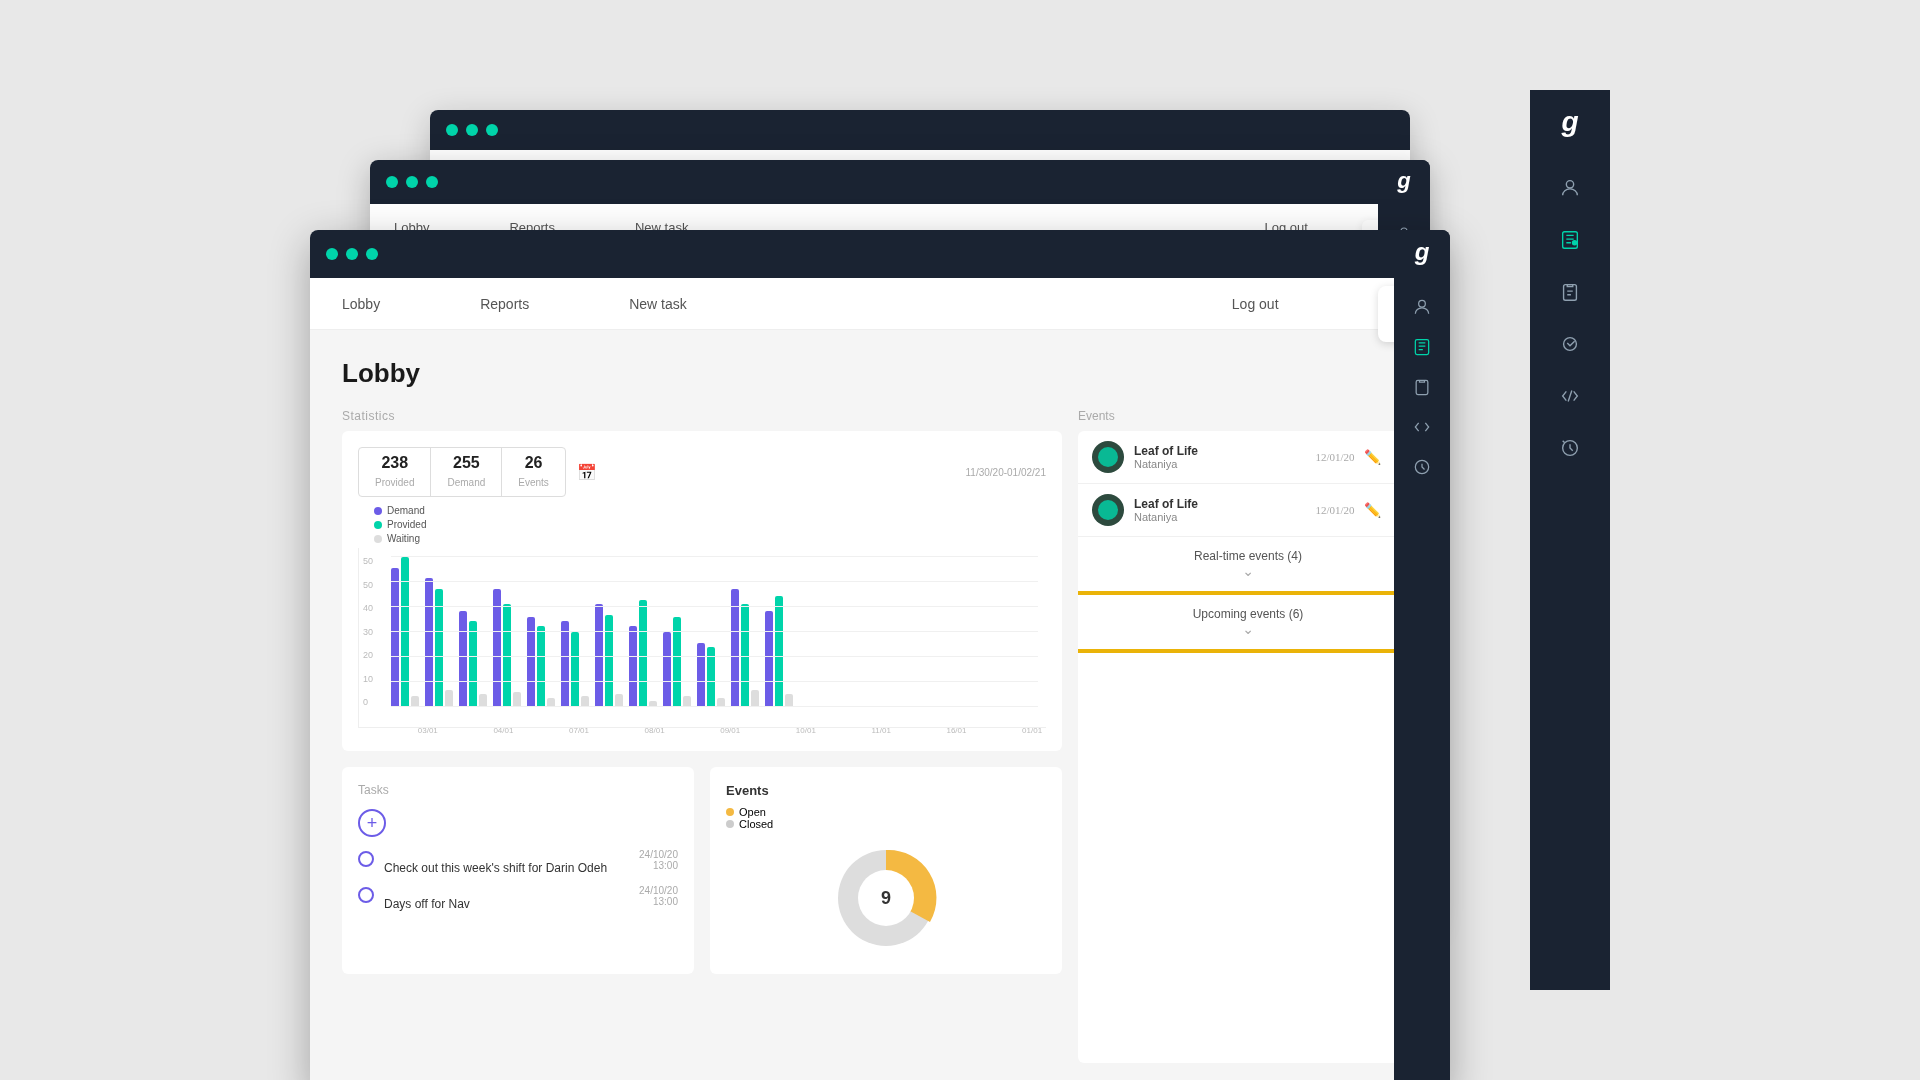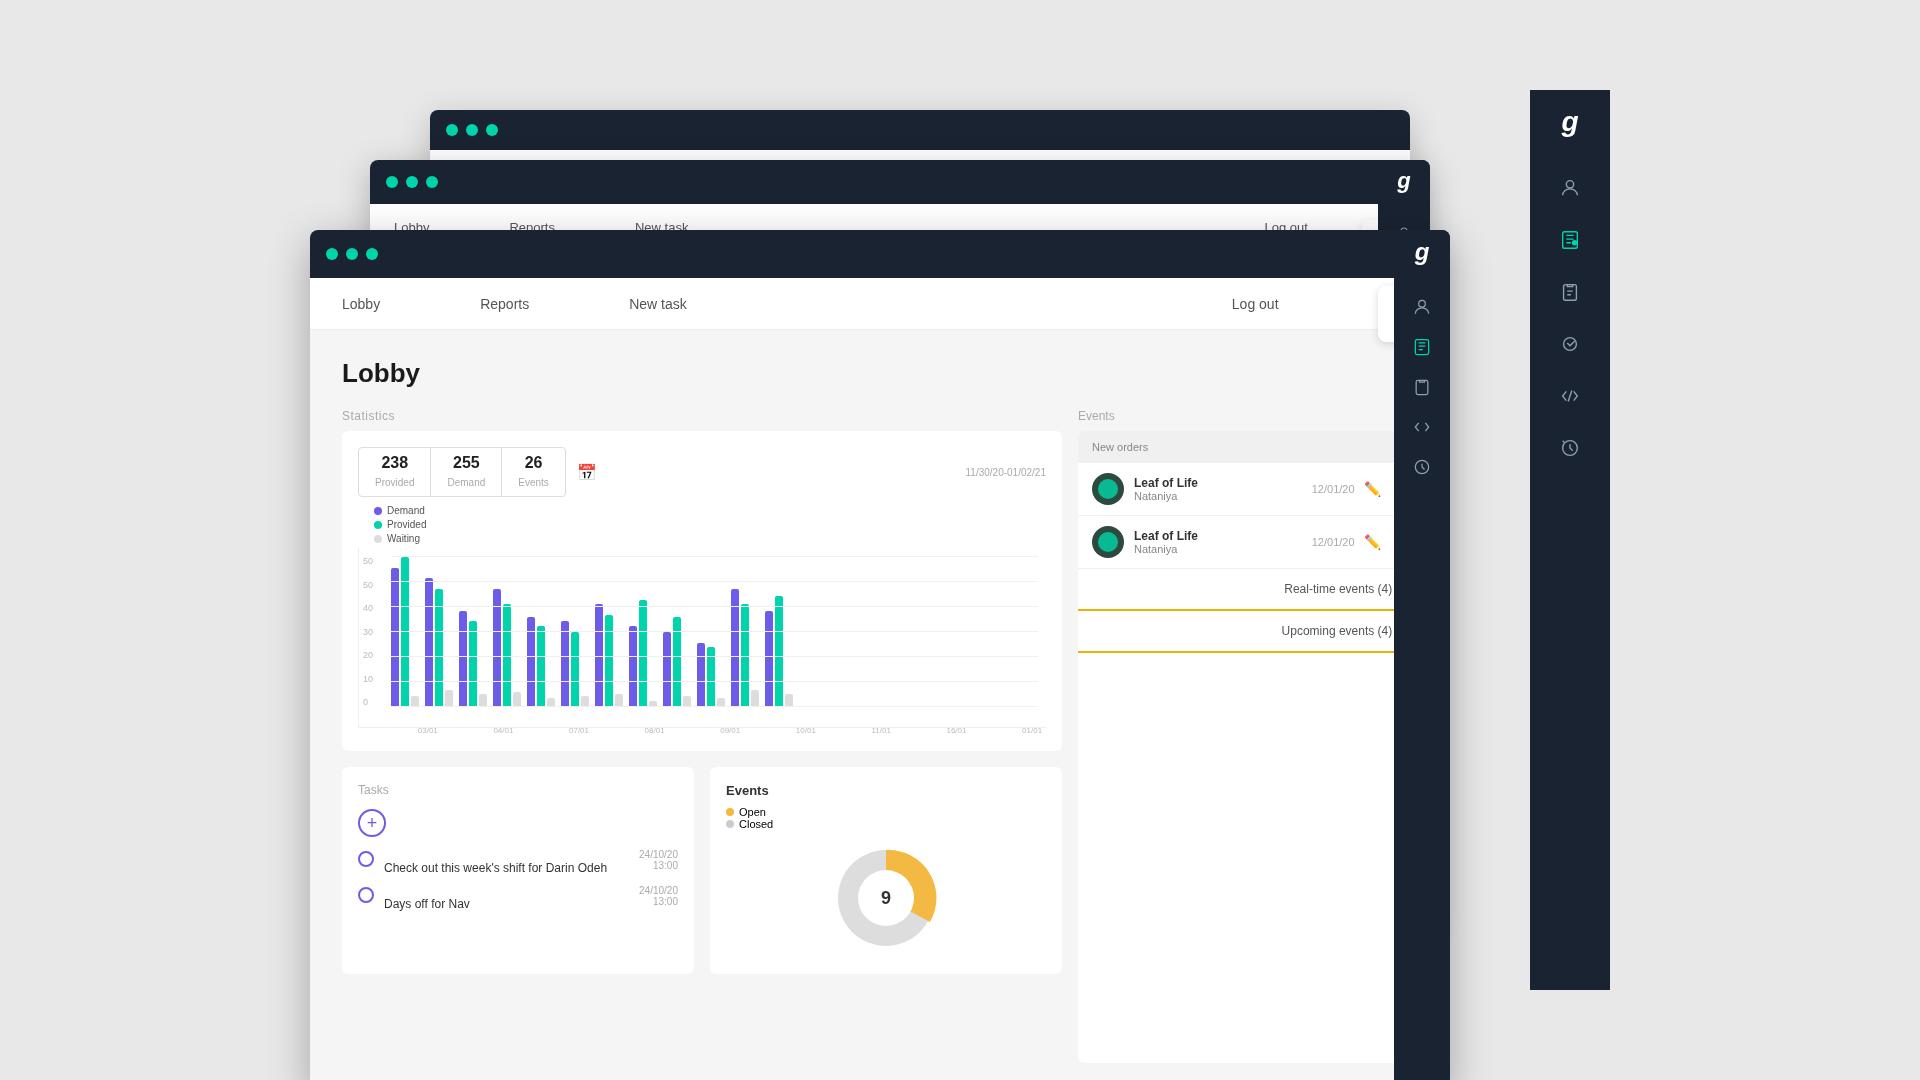--- a/index.html
+++ b/index.html
@@ -502,41 +502,43 @@
     }
 
     .event-sub {
       font-size: 11px;
       color: #888;
     }
 
     .event-date {
       font-size: 11px;
       color: #aaa;
+      font-family: Liberation Serif, serif;
     }
 
     .event-actions {
       display: flex;
       gap: 8px;
       color: #aaa;
       font-size: 14px;
     }
 
     .event-action-btn {
       cursor: pointer;
       color: #aaa;
     }
 
     .accordion-item {
       padding: 12px 14px;
-      border-bottom: 2px solid #eab308;
+      border-bottom: 4px solid #eab308;
       display: flex;
       align-items: center;
       justify-content: flex-end;
       cursor: pointer;
+      flex-direction: column;
     }
 
     .accordion-label {
       font-size: 12px;
       color: #555;
     }
 
     .accordion-chevron {
       color: #aaa;
       font-size: 14px;
@@ -874,21 +876,20 @@
                 </svg>
               </div>
             </div>
           </div>
 
         </div>
 
         <div class="right-col">
           <div class="events-section-label">Events</div>
           <div class="events-panel">
-            <div class="events-new-orders">New orders</div>
 
             <div class="event-item">
               <div class="event-avatar">
                 <div class="event-avatar-inner"></div>
               </div>
               <div class="event-info">
                 <div class="event-name">Leaf of Life</div>
                 <div class="event-sub">Nataniya</div>
               </div>
               <span class="event-date">12/01/20</span>
@@ -912,21 +913,21 @@
                 <span class="event-action-btn">⋮</span>
               </div>
             </div>
 
             <div class="accordion-item">
               <span class="accordion-label">Real-time events (4)</span>
               <span class="accordion-chevron">⌄</span>
             </div>
 
             <div class="accordion-item">
-              <span class="accordion-label">Upcoming events (4)</span>
+              <span class="accordion-label">Upcoming events (6)</span>
               <span class="accordion-chevron">⌄</span>
             </div>
 
           </div>
         </div>
       </div>
     </div>
 
     <div style="position:absolute; right:16px; top:56px; background:white; width:56px; height:56px; border-radius:8px; display:flex; align-items:center; justify-content:center; box-shadow: 0 2px 8px rgba(0,0,0,0.15);">
       <span style="font-size:30px; font-weight:900; font-style:italic; color:#1a2332;">g</span>

